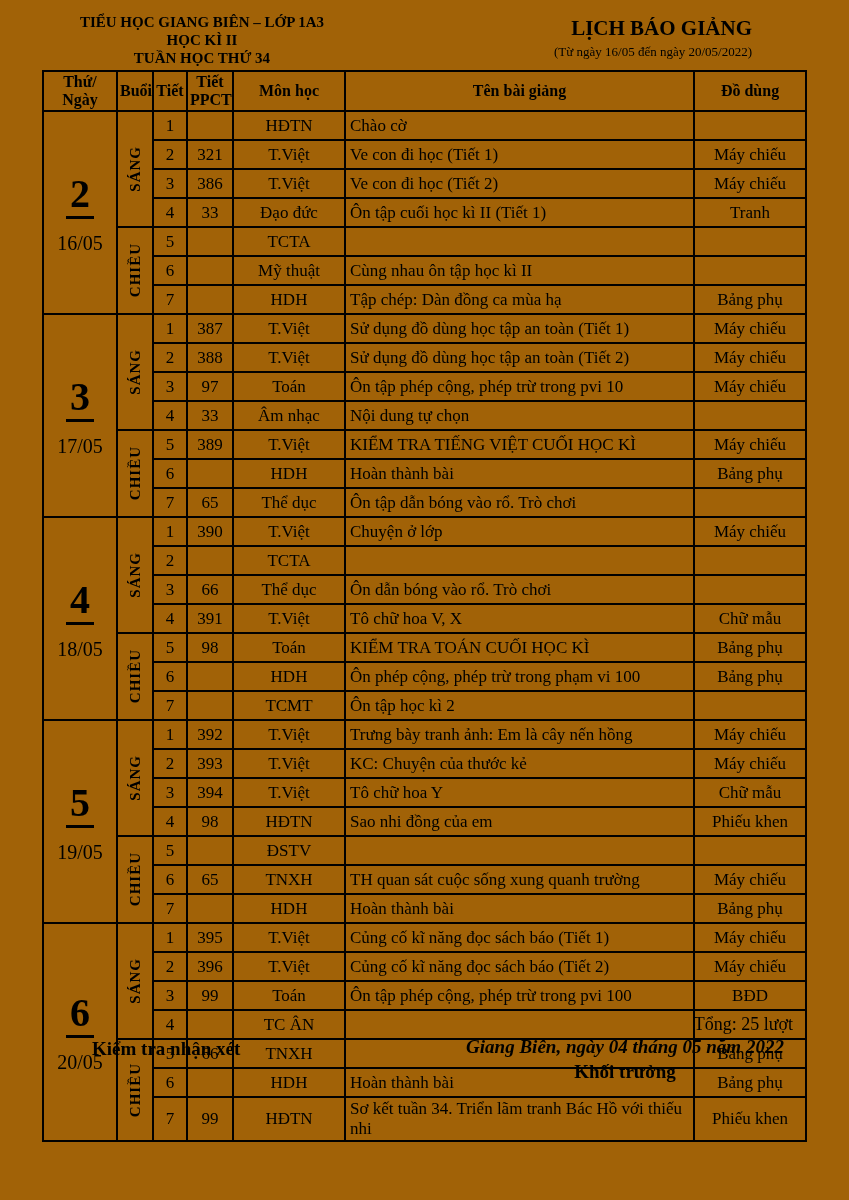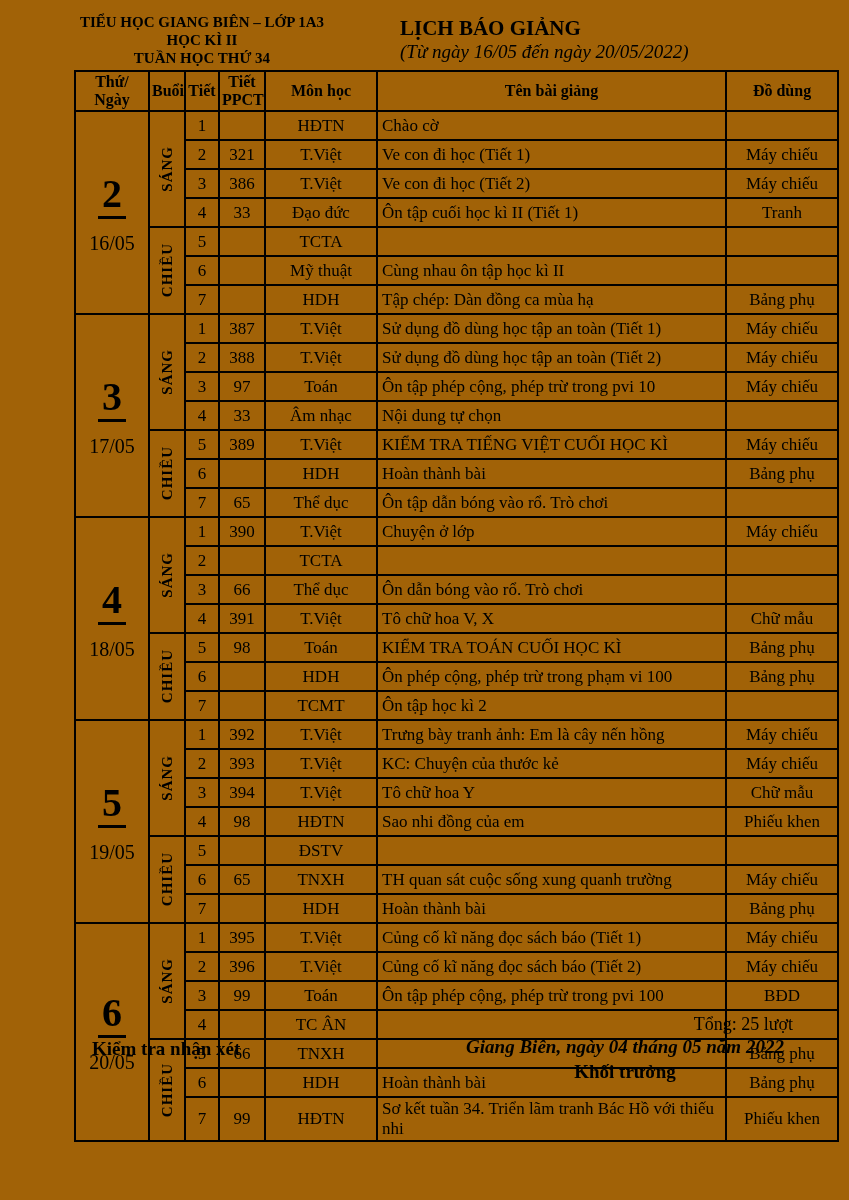--- a/index.html
+++ b/index.html
@@ -11,29 +11,29 @@
     font-family:"Liberation Serif","DejaVu Serif",serif;
     color:#000;
     overflow:hidden;
   }
   
   .header-left {
     position:absolute; left:70px; top:13px; width:264px;
     text-align:center; font-weight:bold; font-size:15px; line-height:18px;
   }
   .header-right {
-    position:absolute; left:400px; top:16px; width:352px; text-align:left;
+    position:absolute; left:400px; top:16px; width:352px; text-align:right;
   }
   .doc-title { font-weight:bold; font-size:21px; line-height:24px; }
-  .doc-subtitle { font-style:italic; font-size:19px; line-height:23px; }
+  .doc-subtitle { font-size:13px; line-height:23px; }
 
   
   table.schedule {
     position:absolute; left:42px; top:70px; width:763px;
-    border-collapse:collapse; table-layout:fixed;margin-left:32px;
+    border-collapse:collapse; table-layout:fixed;
   }
   .schedule th, .schedule td {
     border:2px solid #000; vertical-align:middle;
     overflow:hidden; padding:1px 4px;
   }
   .schedule th {
     font-size:16px; font-weight:bold; height:38px;
     text-align:center; white-space:pre-line; line-height:18px; padding:0 2px;
   }
   .schedule td { font-size:17px; height:25px; line-height:20px; }

